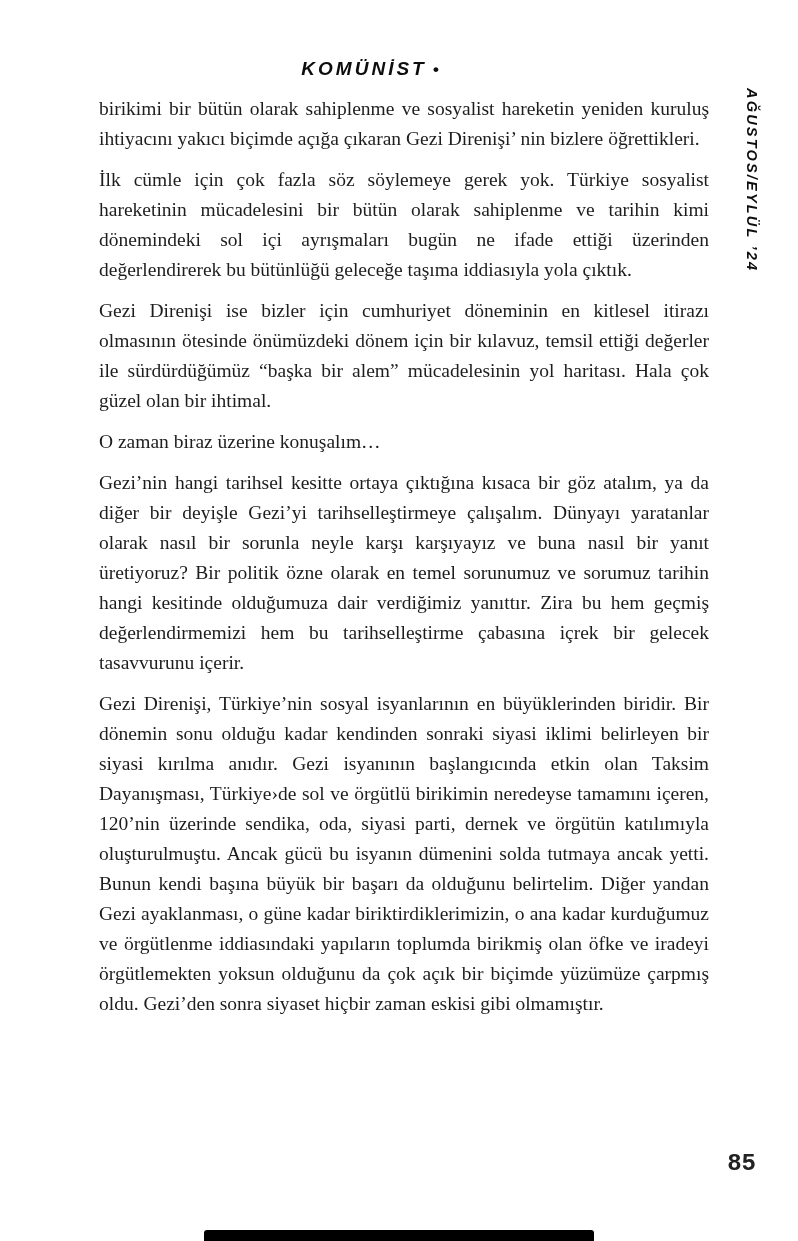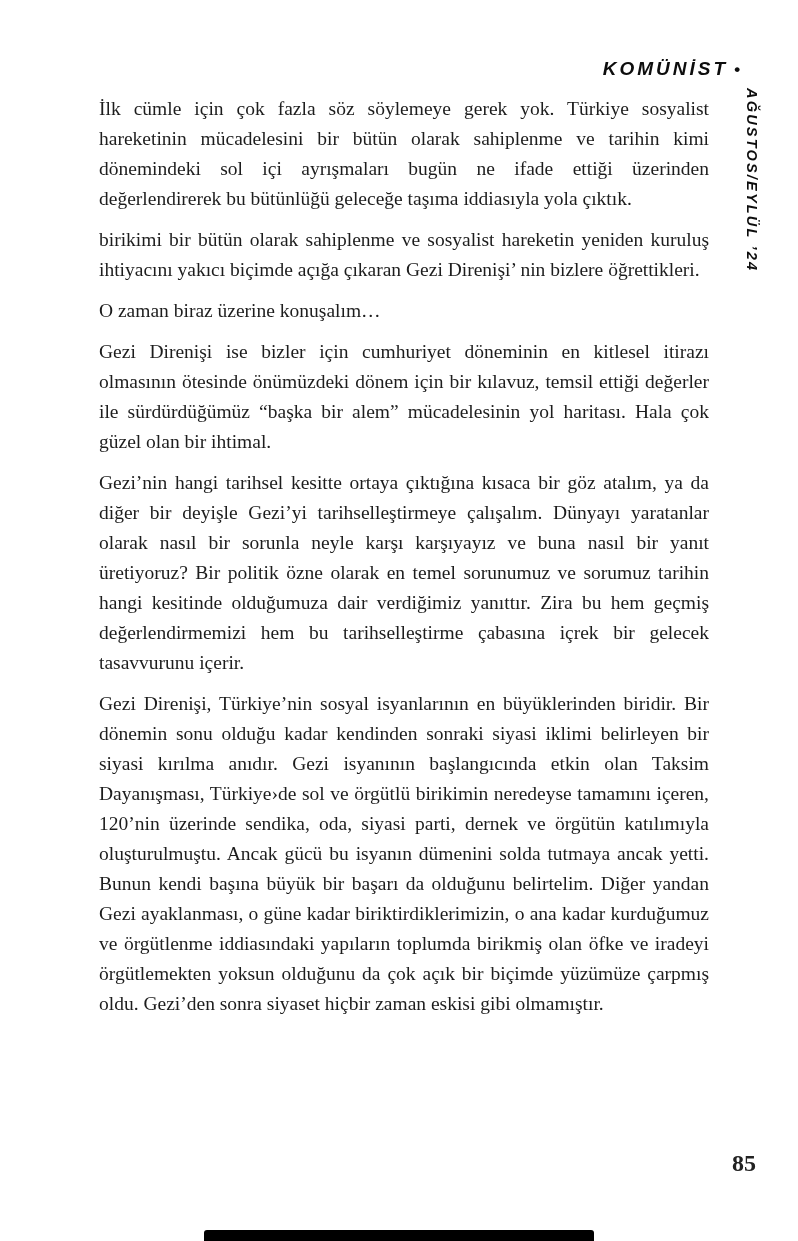--- a/index.html
+++ b/index.html
@@ -14,21 +14,21 @@
     background: #ffffff;
     overflow: hidden;
     font-family: "Liberation Serif", serif;
   }
   
   .running-head {
     position: absolute;
     top: 58px;
     left: 0;
     right: 58px;
-    text-align: right;
+    text-align: center;
     font-family: "Liberation Sans", sans-serif;
     font-style: italic;
     font-weight: bold;
     font-size: 19px;
     letter-spacing: 3px;
     color: #0d0d0d;
     white-space: nowrap;
   }
   .running-head .bullet {
     letter-spacing: 0;
@@ -62,21 +62,21 @@
     text-align: justify;
   }
   .para {
     margin: 0 0 11px 0;
   }
   
   .page-number {
     position: absolute;
     top: 1150px;
     right: 42px;
-    font-family: Liberation Serif, serif;
+    font-family: Liberation Mono, monospace;
     font-weight: bold;
     font-size: 24px;
     color: #222222;
     text-align: right;
   }
   
   .bottom-bar {
     position: absolute;
     bottom: 0;
     left: 50%;
@@ -92,24 +92,24 @@
 
 <div class="page">
 
   <div class="running-head">
     <span>KOMÜNİST</span><span class="bullet">•</span>
   </div>
 
   <div class="issue-label">AĞUSTOS/EYLÜL ’24</div>
 
   <div class="article">
+    <p class="para">birikimi bir bütün olarak sahiplenme ve sosyalist hareketin yeniden kuruluş ihtiyacını yakıcı biçimde açığa çıkaran Gezi Direnişi’ nin bizlere öğrettikleri.</p>
     <p class="para">İlk cümle için çok fazla söz söylemeye gerek yok. Türkiye sosyalist hareketinin mücadelesini bir bütün olarak sahiplenme ve tarihin kimi dönemindeki sol içi ayrışmaları bugün ne ifade ettiği üzerinden değerlendirerek bu bütünlüğü geleceğe taşıma iddiasıyla yola çıktık.</p>
-    <p class="para">birikimi bir bütün olarak sahiplenme ve sosyalist hareketin yeniden kuruluş ihtiyacını yakıcı biçimde açığa çıkaran Gezi Direnişi’ nin bizlere öğrettikleri.</p>
+    <p class="para">Gezi Direnişi ise bizler için cumhuriyet döneminin en kitlesel itirazı olmasının ötesinde önümüzdeki dönem için bir kılavuz, temsil ettiği değerler ile sürdürdüğümüz “başka bir alem” mücadelesinin yol haritası. Hala çok güzel olan bir ihtimal.</p>
     <p class="para">O zaman biraz üzerine konuşalım…</p>
-    <p class="para">Gezi Direnişi ise bizler için cumhuriyet döneminin en kitlesel itirazı olmasının ötesinde önümüzdeki dönem için bir kılavuz, temsil ettiği değerler ile sürdürdüğümüz “başka bir alem” mücadelesinin yol haritası. Hala çok güzel olan bir ihtimal.</p>
     <p class="para">Gezi’nin hangi tarihsel kesitte ortaya çıktığına kısaca bir göz atalım, ya da diğer bir deyişle Gezi’yi tarihselleştirmeye çalışalım. Dünyayı yaratanlar olarak nasıl bir sorunla neyle karşı karşıyayız ve buna nasıl bir yanıt üretiyoruz? Bir politik özne olarak en temel sorunumuz ve sorumuz tarihin hangi kesitinde olduğumuza dair verdiğimiz yanıttır. Zira bu hem geçmiş değerlendirmemizi hem bu tarihselleştirme çabasına içrek bir gelecek tasavvurunu içerir.</p>
     <p class="para">Gezi Direnişi, Türkiye’nin sosyal isyanlarının en büyüklerinden biridir. Bir dönemin sonu olduğu kadar kendinden sonraki siyasi iklimi belirleyen bir siyasi kırılma anıdır. Gezi isyanının başlangıcında etkin olan Taksim Dayanışması, Türkiye›de sol ve örgütlü birikimin neredeyse tamamını içeren, 120’nin üzerinde sendika, oda, siyasi parti, dernek ve örgütün katılımıyla oluşturulmuştu. Ancak gücü bu isyanın dümenini solda tutmaya ancak yetti. Bunun kendi başına büyük bir başarı da olduğunu belirtelim. Diğer yandan Gezi ayaklanması, o güne kadar biriktirdiklerimizin, o ana kadar kurduğumuz ve örgütlenme iddiasındaki yapıların toplumda birikmiş olan öfke ve iradeyi örgütlemekten yoksun olduğunu da çok açık bir biçimde yüzümüze çarpmış oldu. Gezi’den sonra siyaset hiçbir zaman eskisi gibi olmamıştır.</p>
   </div>
 
   <div class="page-number">85</div>
 
   <div class="bottom-bar"></div>
 
 </div>
 

